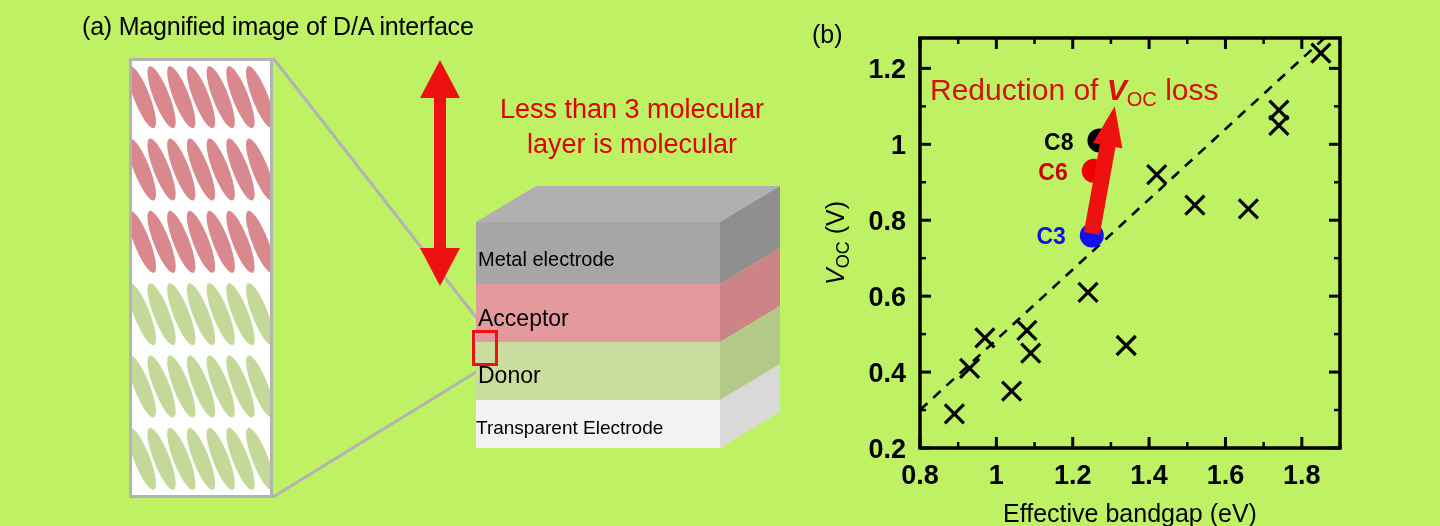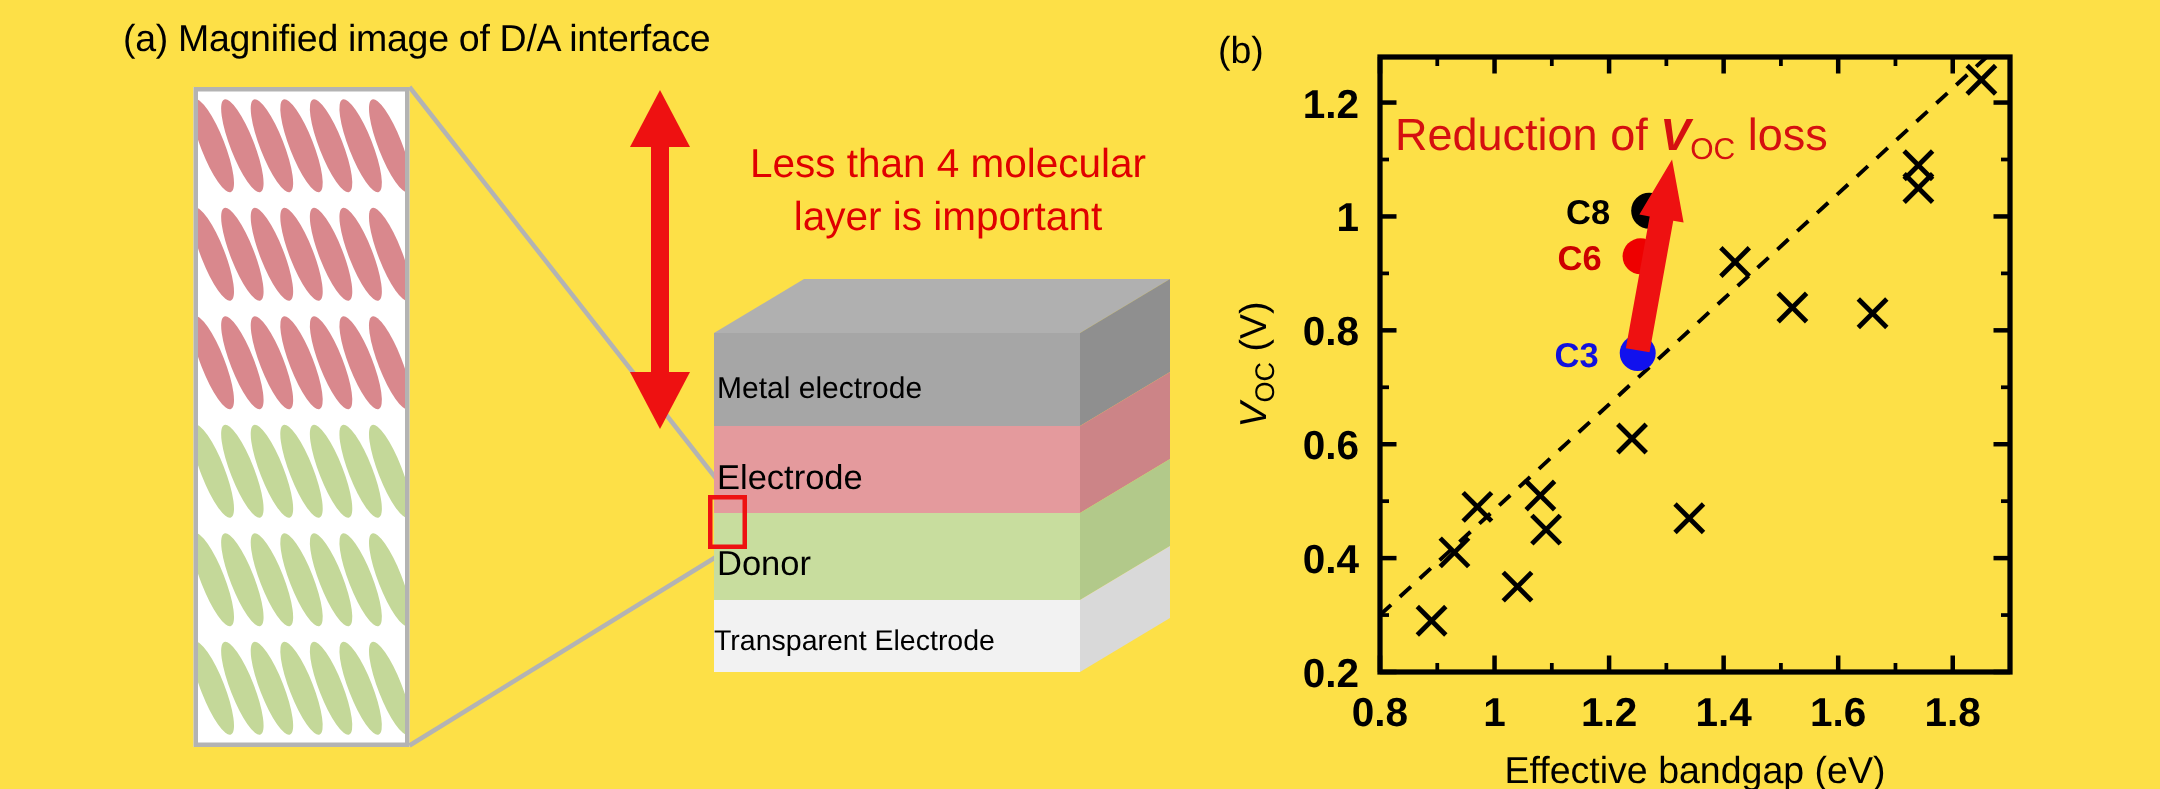--- a/index.html
+++ b/index.html
@@ -12,21 +12,21 @@
     height: 526px;
     position: relative;
     font-family: "Liberation Sans", sans-serif;
     overflow: hidden;
   }
   .figure-root {
     position: absolute;
     left: 0; top: 0;
     width: 1440px;
     height: 526px;
-    background: #fde047;
+    background: #bef264;
   }
 
   
   #panel-a {
     position: absolute;
     left: 0; top: 0;
     width: 800px; height: 526px;
   }
   #panel-a-label {
     position: absolute;
@@ -200,43 +200,43 @@
 
     <svg id="thickness-arrow" viewBox="0 0 56 230">
       <g fill="#ee1111" stroke="none">
         <rect x="22" y="26" width="12" height="178"></rect>
         <polygon points="28,2 48,40 8,40"></polygon>
         <polygon points="28,228 48,190 8,190"></polygon>
       </g>
     </svg>
 
     <div id="note-text">
-      <div>Less than 4 molecular</div>
-      <div>layer is important</div>
+      <div>Less than 3 molecular</div>
+      <div>layer is molecular</div>
     </div>
 
     <svg id="device-stack" viewBox="0 0 320 270">
 
       <polygon points="8,40 68,4 312,4 252,40" fill="#b0b0b0" stroke="none"></polygon>
 
       <rect x="8" y="40" width="244" height="62" fill="#a6a6a6"></rect>
       <polygon points="252,40 312,4 312,66 252,102" fill="#8f8f8f"></polygon>
 
       <rect x="8" y="102" width="244" height="58" fill="#e49a9d"></rect>
       <polygon points="252,102 312,66 312,124 252,160" fill="#cc8487"></polygon>
 
       <rect x="8" y="160" width="244" height="58" fill="#c8dd9e"></rect>
       <polygon points="252,160 312,124 312,182 252,218" fill="#b2c98a"></polygon>
 
       <rect x="8" y="218" width="244" height="48" fill="#f2f2f2"></rect>
       <polygon points="252,218 312,182 312,230 252,266" fill="#d9d9d9"></polygon>
     </svg>
 
     <div class="stack-label" style="left:478px; top:248px; width:300px;">Metal electrode</div>
-    <div class="stack-label" style="left:478px; top:305px; width:300px; font-size:23px;">Electrode</div>
+    <div class="stack-label" style="left:478px; top:305px; width:300px; font-size:23px;">Acceptor</div>
     <div class="stack-label" style="left:476px; top:417px; width:300px; font-size:19px;">Transparent Electrode</div>
     <div class="stack-label" style="left:478px; top:362px; width:300px; font-size:23px;">Donor</div>
 
     <div id="interface-marker"></div>
   </div>
 
   <div id="panel-b">
     <div id="panel-b-label">(b)</div>
     <svg id="chart-svg" viewBox="0 0 640 526">
       <g id="chart-layer">

